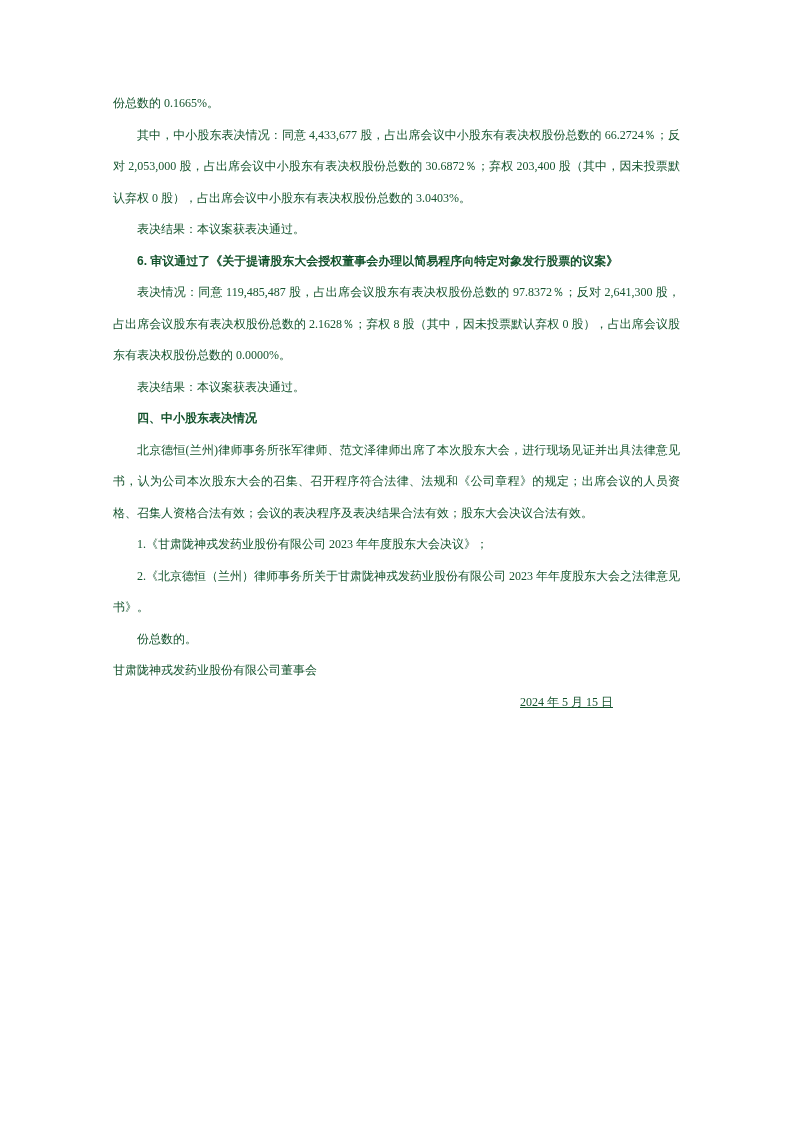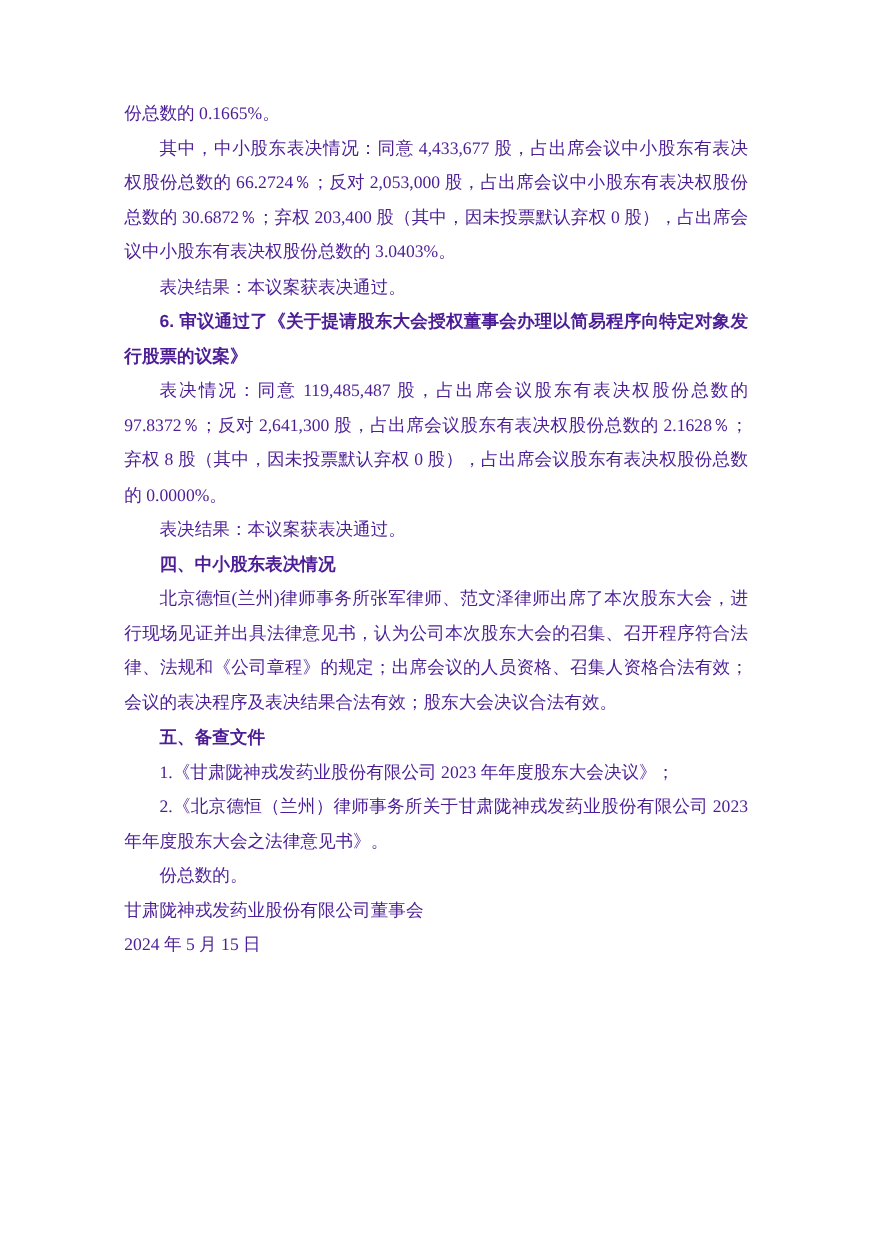--- a/index.html
+++ b/index.html
@@ -13,58 +13,59 @@
     height: 1122px;
     background: #ffffff;
     overflow: hidden;
   }
   .content {
     position: absolute;
     left: 113px;
     top: 88px;
     width: 567px;
     font-family: "Liberation Serif", "DejaVu Serif", serif;
-    font-size: 16px;
+    font-size: 12px;
     line-height: 31.5px;
-    color: #4c1d95;
+    color: #14532d;
     text-align: justify;
   }
   .content p {
     margin: 0;
     padding: 0;
     text-indent: 2em;
   }
   .content p.noindent {
     text-indent: 0;
   }
   .content p.heading {
     font-weight: 700;
     font-family: "Liberation Sans", "DejaVu Sans", sans-serif;
   }
   .content p.signature {
     text-indent: 0;
   }
   .content p.date {
+    text-align: right;
     text-indent: 0;
     padding-right: 67px;
+    text-decoration: underline;
   }
 </style>
 </head>
 <body>
 
 <div class="page">
   <div class="content">
     <p class="noindent">份总数的 0.1665%。</p>
     <p>其中，中小股东表决情况：同意 4,433,677 股，占出席会议中小股东有表决权股份总数的 66.2724％；反对 2,053,000 股，占出席会议中小股东有表决权股份总数的 30.6872％；弃权 203,400 股（其中，因未投票默认弃权 0 股），占出席会议中小股东有表决权股份总数的 3.0403%。</p>
     <p>表决结果：本议案获表决通过。</p>
     <p class="heading">6. 审议通过了《关于提请股东大会授权董事会办理以简易程序向特定对象发行股票的议案》</p>
     <p>表决情况：同意 119,485,487 股，占出席会议股东有表决权股份总数的 97.8372％；反对 2,641,300 股，占出席会议股东有表决权股份总数的 2.1628％；弃权 8 股（其中，因未投票默认弃权 0 股），占出席会议股东有表决权股份总数的 0.0000%。</p>
     <p>表决结果：本议案获表决通过。</p>
     <p class="heading">四、中小股东表决情况</p>
     <p>北京德恒(兰州)律师事务所张军律师、范文泽律师出席了本次股东大会，进行现场见证并出具法律意见书，认为公司本次股东大会的召集、召开程序符合法律、法规和《公司章程》的规定；出席会议的人员资格、召集人资格合法有效；会议的表决程序及表决结果合法有效；股东大会决议合法有效。</p>
-    <p class="heading">五、备查文件</p>
     <p>1.《甘肃陇神戎发药业股份有限公司 2023 年年度股东大会决议》；</p>
     <p>2.《北京德恒（兰州）律师事务所关于甘肃陇神戎发药业股份有限公司 2023 年年度股东大会之法律意见书》。</p>
     <p>份总数的。</p>
     <p class="signature">甘肃陇神戎发药业股份有限公司董事会</p>
     <p class="date">2024 年 5 月 15 日</p>
   </div>
 </div>
 
 </body></html>

